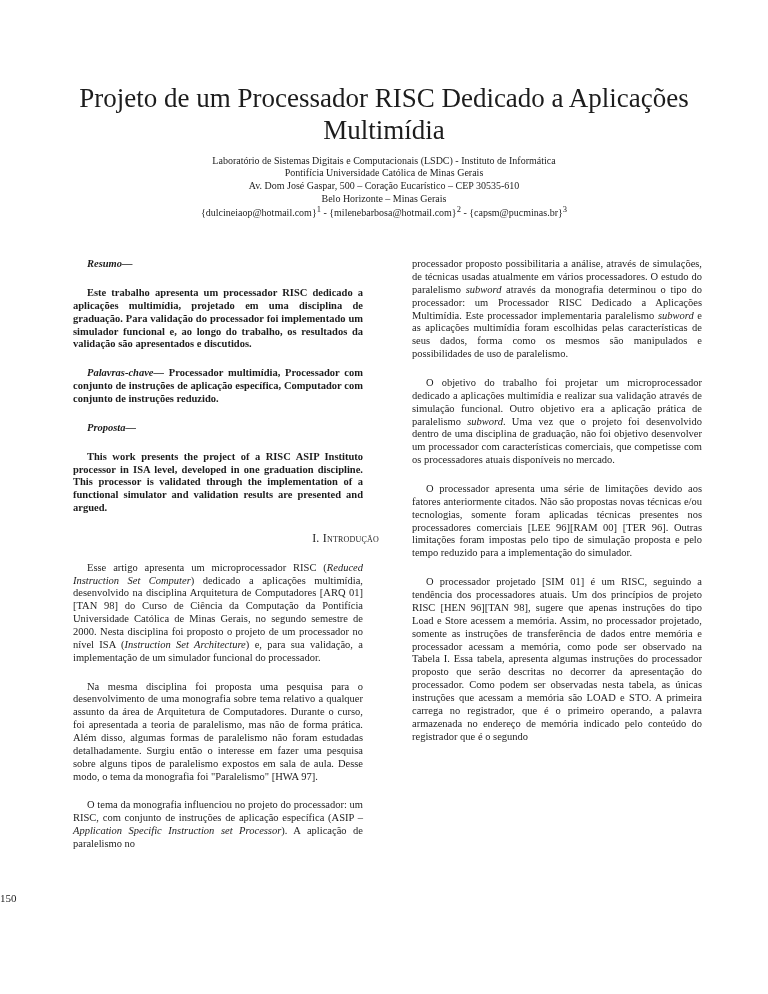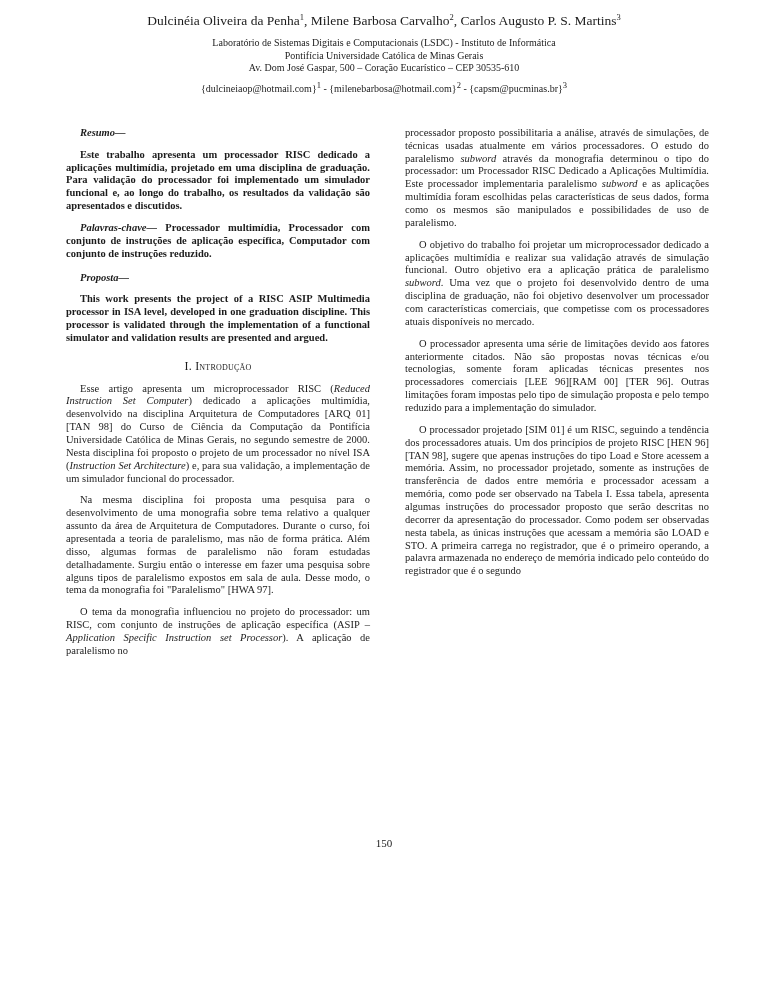--- a/index.html
+++ b/index.html
@@ -29,78 +29,78 @@
   sup{font-size:8.5px;line-height:0;}
   .affil-block{
     margin-top:8px;
     text-align:center;
     font-size:10px;
     line-height:1.26;
   }
   .emails-line{
     text-align:center;
     font-size:10px;
-    margin-top:8px;
+    margin-top:2px;
   }
   .columns{
     display:flex;
     gap:17px;
     margin:24px 50px 0 57px;
   }
   .col{
     flex:1;
     font-size:10.5px;
     line-height:1.225;
     text-align:justify;
   }
-  .col p{margin:9px;}
+  .col p{margin:16px;}
   .ind{text-indent:14px;}
   .abs{font-weight:bold;}
   .sp-top{margin-top:11px !important;}
   .it{font-style:italic;}
   .sec-heading{
     font-size:12px;
     font-weight:400;
     font-variant:small-caps;
-    text-align:center;
+    text-align:right;
     text-indent:0;
     margin:14px 0 7px !important;
     letter-spacing:0.2px;
   }
   .page-number{
     position:absolute;
-    top:837px;left:0;right:0;
-    text-align:center;
+    top:892px;left:0;right:0;
     font-size:11px;
   }
 </style>
 </head>
 <body>
 
 <div class="page">
 
+  <h1 class="paper-title">Projeto de um Processador RISC Dedicado a Aplicações Multimídia</h1>
 
-  <div class="authors-line"><span>Dulcinéia Oliveira da Penha</span><sup>1</sup><span>, </span><span>Milene Barbosa Carvalho</span><sup>2</sup><span>, </span><span>Carlos Augusto P. S. Martins</span><sup>3</sup></div>
 
   <div class="affil-block">
     <div>Laboratório de Sistemas Digitais e Computacionais (LSDC) - Instituto de Informática</div>
     <div>Pontifícia Universidade Católica de Minas Gerais</div>
     <div>Av. Dom José Gaspar, 500 – Coração Eucarístico – CEP 30535-610</div>
+    <div>Belo Horizonte – Minas Gerais</div>
   </div>
 
   <div class="emails-line"><span>{dulcineiaop@hotmail.com}</span><sup>1</sup><span> - </span><span>{milenebarbosa@hotmail.com}</span><sup>2</sup><span> - </span><span>{capsm@pucminas.br}</span><sup>3</sup></div>
 
   <div class="columns">
 
     <div class="col">
       <p class="abs ind"><span class="it">Resumo—</span></p>
       <p class="abs ind"><span>Este trabalho apresenta um processador RISC dedicado a aplicações multimídia, projetado em uma disciplina de graduação. Para validação do processador foi implementado um simulador funcional e, ao longo do trabalho, os resultados da validação são apresentados e discutidos.</span></p>
       <p class="abs ind"><span class="it">Palavras-chave—</span><span> Processador multimídia, Processador com conjunto de instruções de aplicação específica, Computador com conjunto de instruções reduzido.</span></p>
       <p class="abs ind sp-top"><span class="it">Proposta—</span></p>
-      <p class="abs ind"><span>This work presents the project of a RISC ASIP Multimedia processor in ISA level, developed in one graduation discipline. This processor is validated through the implementation of a functional simulator and validation results are presented and argued.</span></p>
+      <p class="abs ind"><span>This work presents the project of a RISC ASIP Instituto processor in ISA level, developed in one graduation discipline. This processor is validated through the implementation of a functional simulator and validation results are presented and argued.</span></p>
       <p class="sec-heading">I. Introdução</p>
       <p class="ind"><span>Esse artigo apresenta um microprocessador RISC (</span><span class="it">Reduced Instruction Set Computer</span><span>) dedicado a aplicações multimídia, desenvolvido na disciplina Arquitetura de Computadores [ARQ 01][TAN 98] do Curso de Ciência da Computação da Pontifícia Universidade Católica de Minas Gerais, no segundo semestre de 2000. Nesta disciplina foi proposto o projeto de um processador no nível ISA (</span><span class="it">Instruction Set Architecture</span><span>) e, para sua validação, a implementação de um simulador funcional do processador.</span></p>
       <p class="ind"><span>Na mesma disciplina foi proposta uma pesquisa para o desenvolvimento de uma monografia sobre tema relativo a qualquer assunto da área de Arquitetura de Computadores. Durante o curso, foi apresentada a teoria de paralelismo, mas não de forma prática. Além disso, algumas formas de paralelismo não foram estudadas detalhadamente. Surgiu então o interesse em fazer uma pesquisa sobre alguns tipos de paralelismo expostos em sala de aula. Desse modo, o tema da monografia foi "Paralelismo" [HWA 97].</span></p>
       <p class="ind"><span>O tema da monografia influenciou no projeto do processador: um RISC, com conjunto de instruções de aplicação específica (ASIP – </span><span class="it">Application Specific Instruction set Processor</span><span>). A aplicação de paralelismo no</span></p>
     </div>
 
     <div class="col">
       <p><span>processador proposto possibilitaria a análise, através de simulações, de técnicas usadas atualmente em vários processadores. O estudo do paralelismo </span><span class="it">subword</span><span> através da monografia determinou o tipo do processador: um Processador RISC Dedicado a Aplicações Multimídia. Este processador implementaria paralelismo </span><span class="it">subword</span><span> e as aplicações multimídia foram escolhidas pelas características de seus dados, forma como os mesmos são manipulados e possibilidades de uso de paralelismo.</span></p>
       <p class="ind"><span>O objetivo do trabalho foi projetar um microprocessador dedicado a aplicações multimídia e realizar sua validação através de simulação funcional. Outro objetivo era a aplicação prática de paralelismo </span><span class="it">subword</span><span>. Uma vez que o projeto foi desenvolvido dentro de uma disciplina de graduação, não foi objetivo desenvolver um processador com características comerciais, que competisse com os processadores atuais disponíveis no mercado.</span></p>
       <p class="ind"><span>O processador apresenta uma série de limitações devido aos fatores anteriormente citados. Não são propostas novas técnicas e/ou tecnologias, somente foram aplicadas técnicas presentes nos processadores comerciais [LEE 96][RAM 00] [TER 96]. Outras limitações foram impostas pelo tipo de simulação proposta e pelo tempo reduzido para a implementação do simulador.</span></p>

